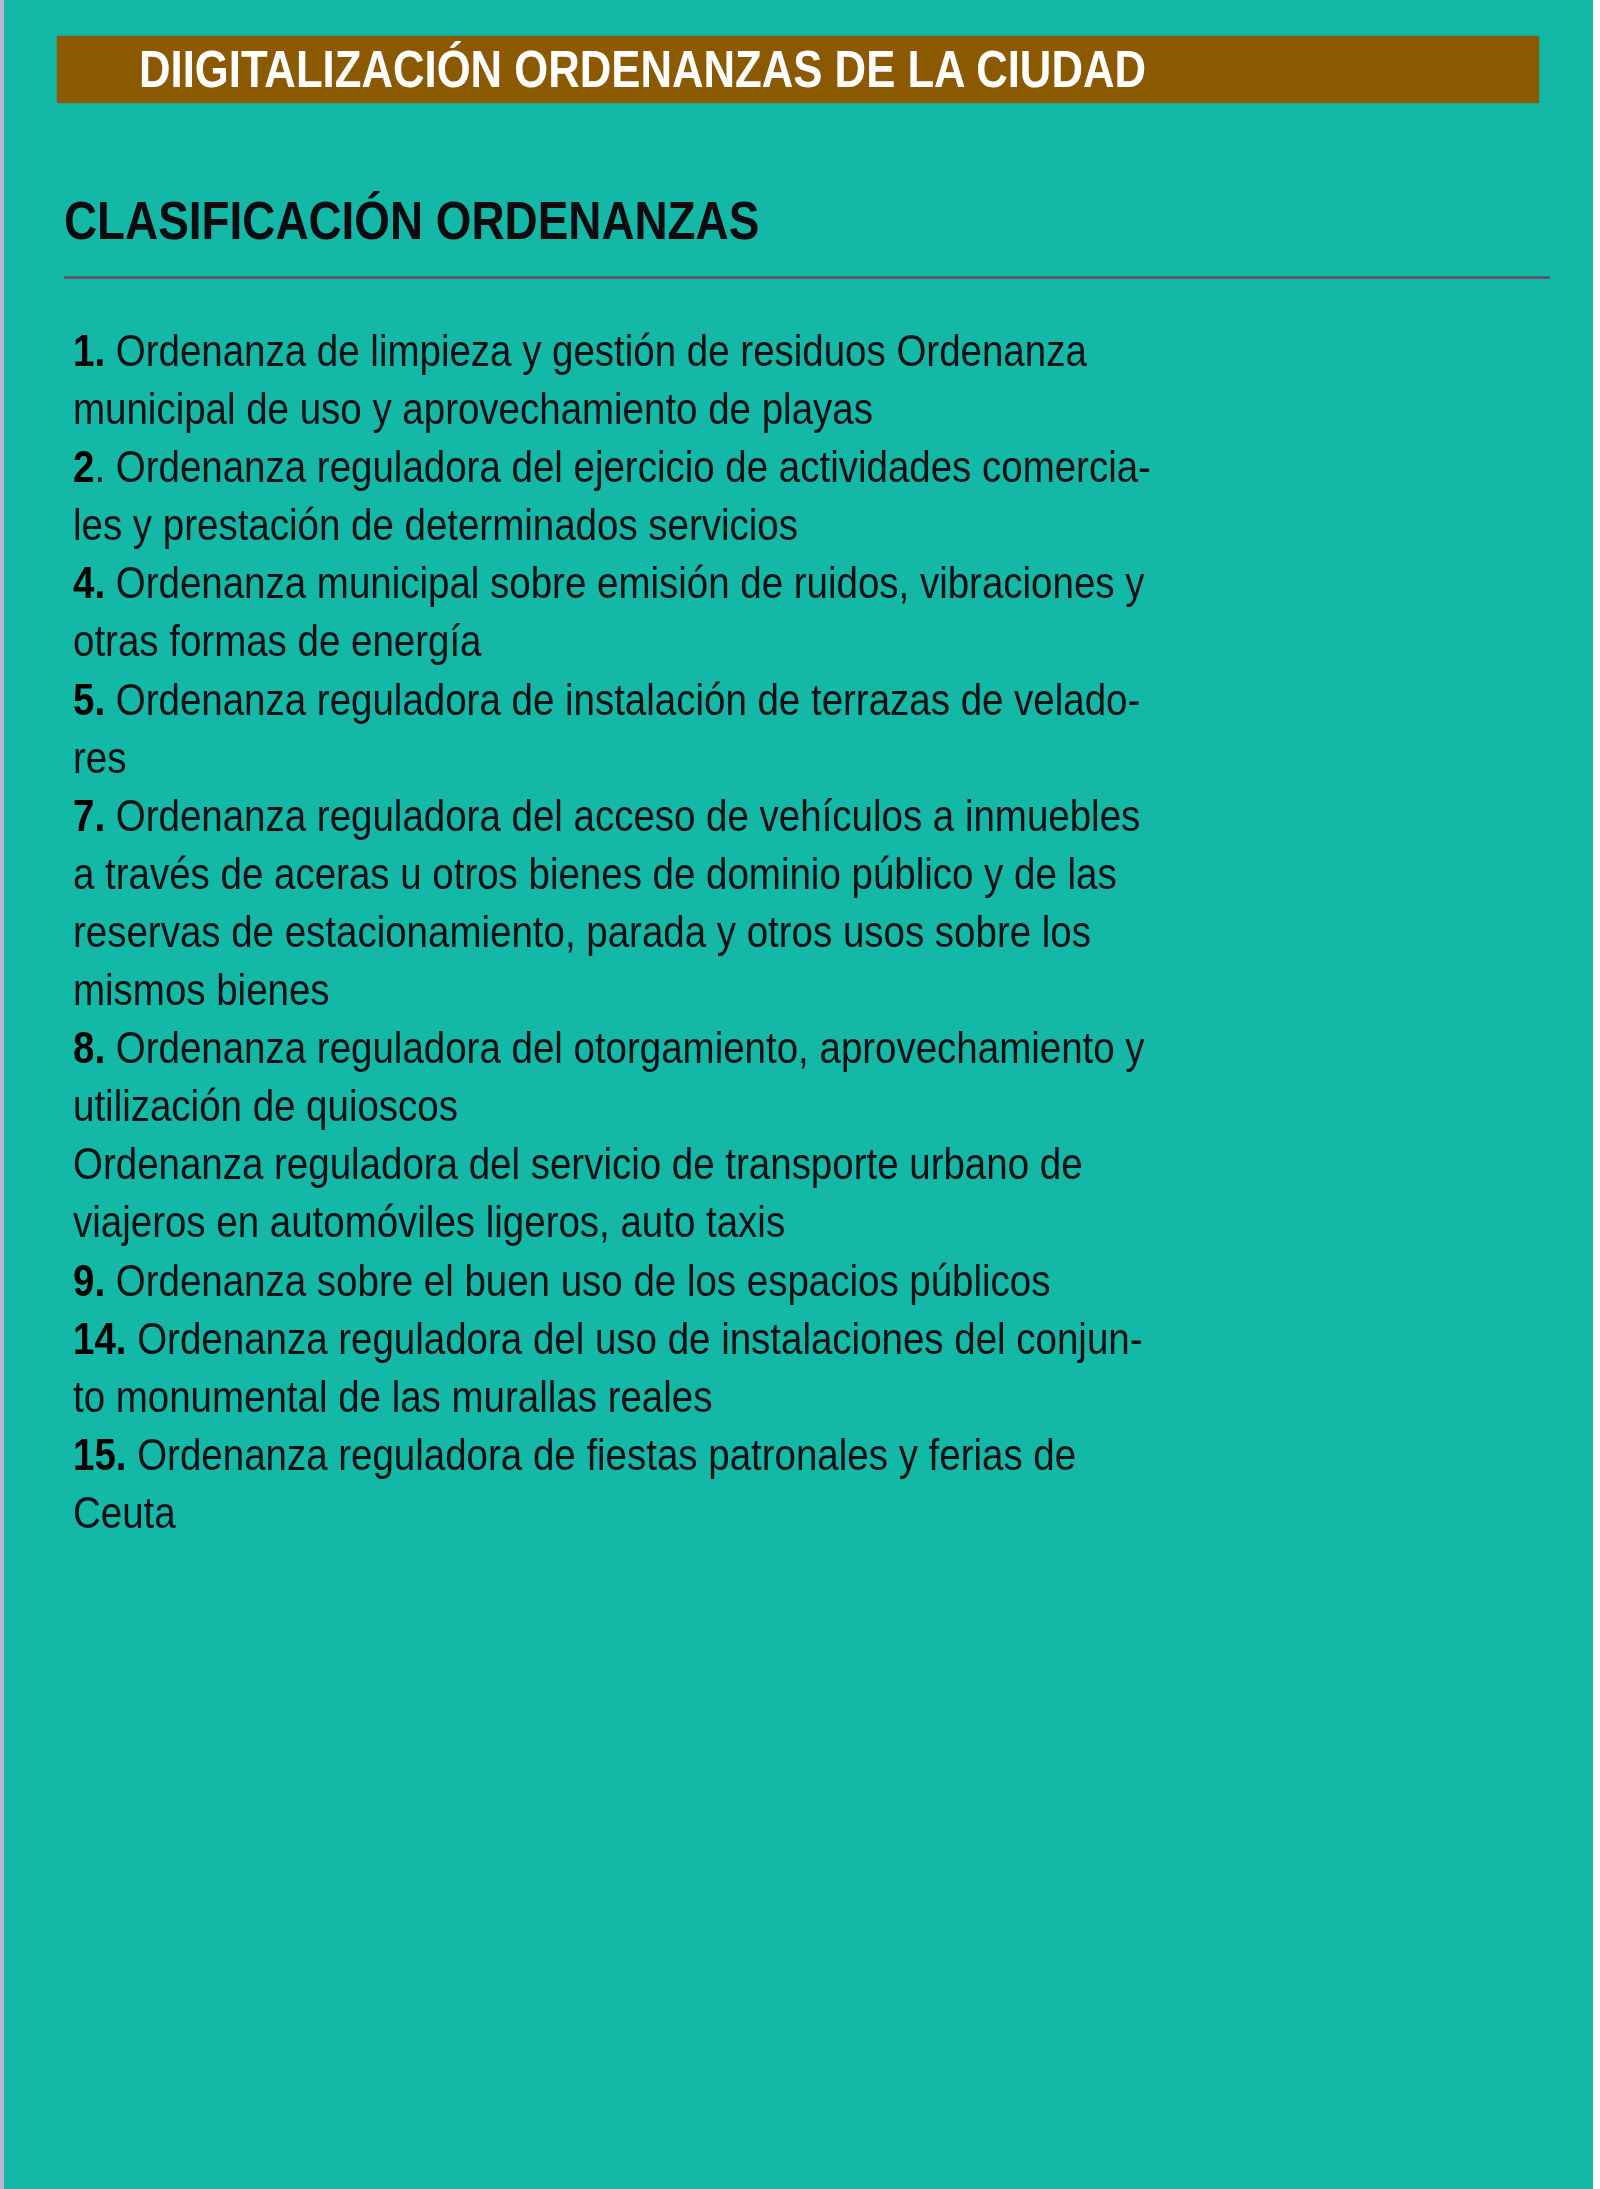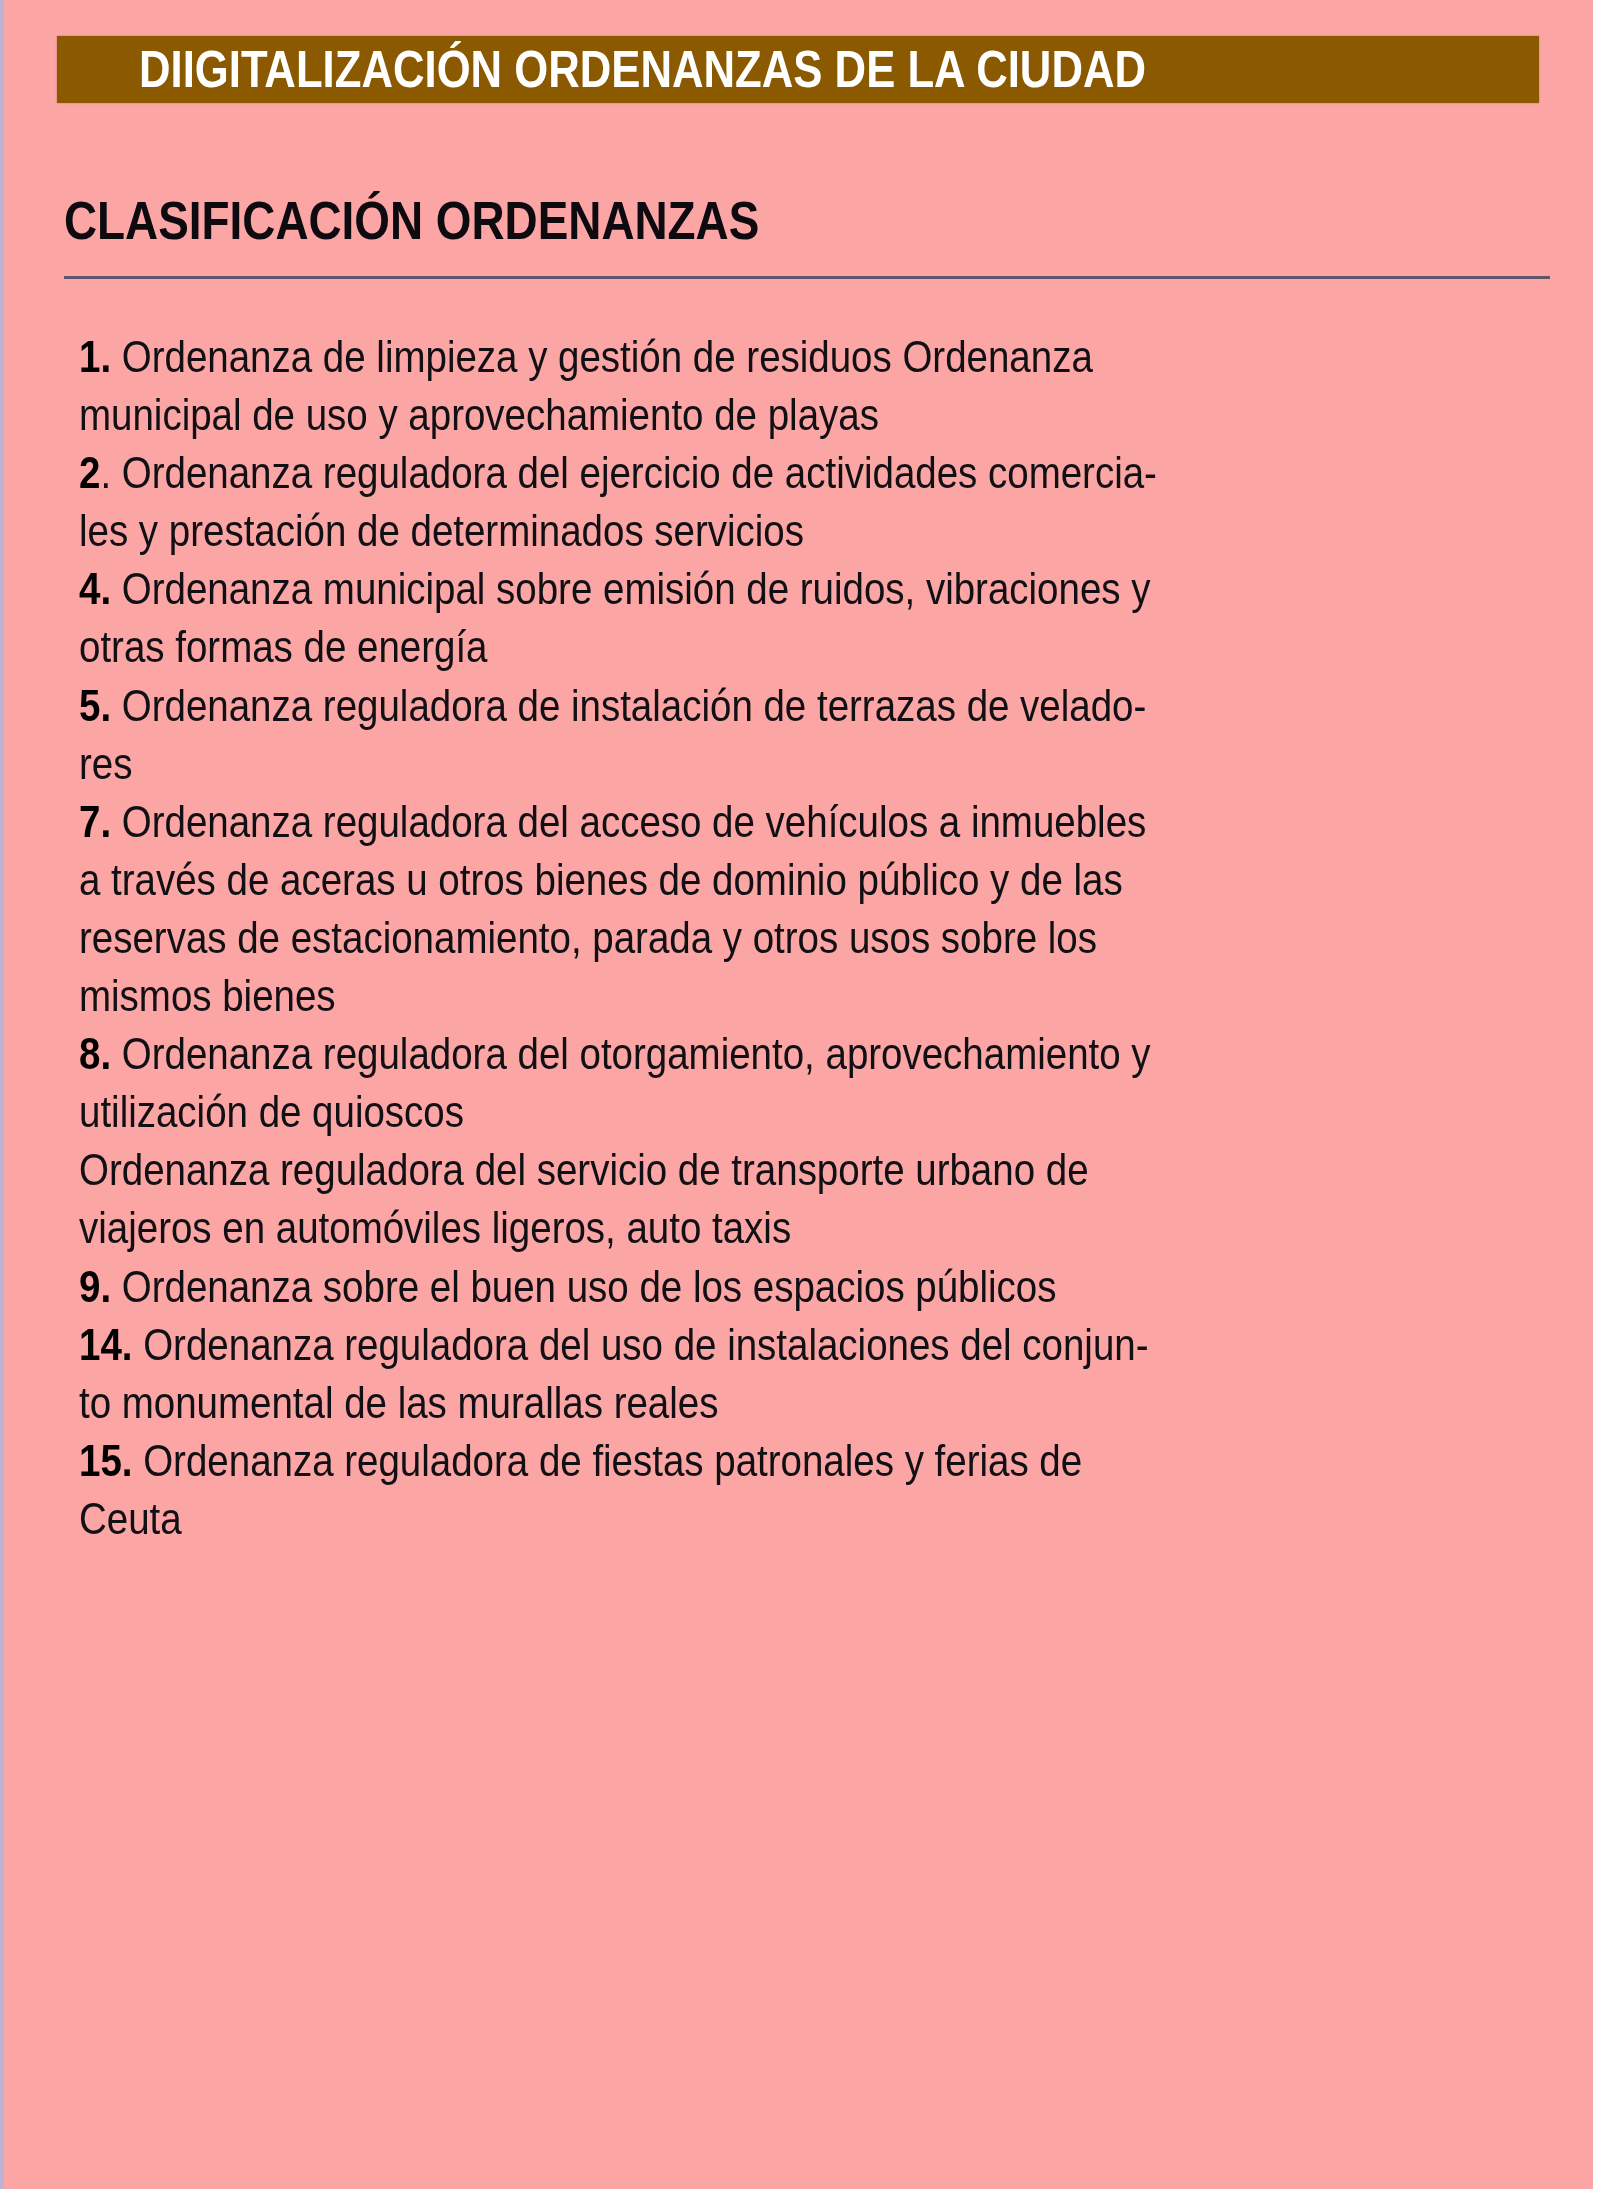--- a/index.html
+++ b/index.html
@@ -12,21 +12,21 @@
       height: 2189px;
       position: relative;
       overflow: hidden;
     }
     .panel {
       position: absolute;
       left: 0;
       top: 0;
       width: 1593px;
       height: 2189px;
-      background: #fca5a5;
+      background: #14b8a6;
       border-left: 4px solid #BDB1D4;
       box-sizing: border-box;
     }
     .banner {
       position: absolute;
       left: 53px;
       top: 36px;
       width: 1482px;
       height: 67px;
       background: #8B5A00;
@@ -66,21 +66,21 @@
       top: 276px;
       width: 1486px;
       height: 3px;
       background: #5E576B;
     }
     .list {
       position: absolute;
       left: 61px;
       top: 314px;
       width: 1490px;
-      margin: 14px;
+      margin: 8px;
       padding: 0;
       list-style: none;
     }
     .line {
       display: block;
       height: 58.1px;
       line-height: 58px;
       font-family: "Liberation Sans", sans-serif;
       font-size: 45px;
       color: #111014;

